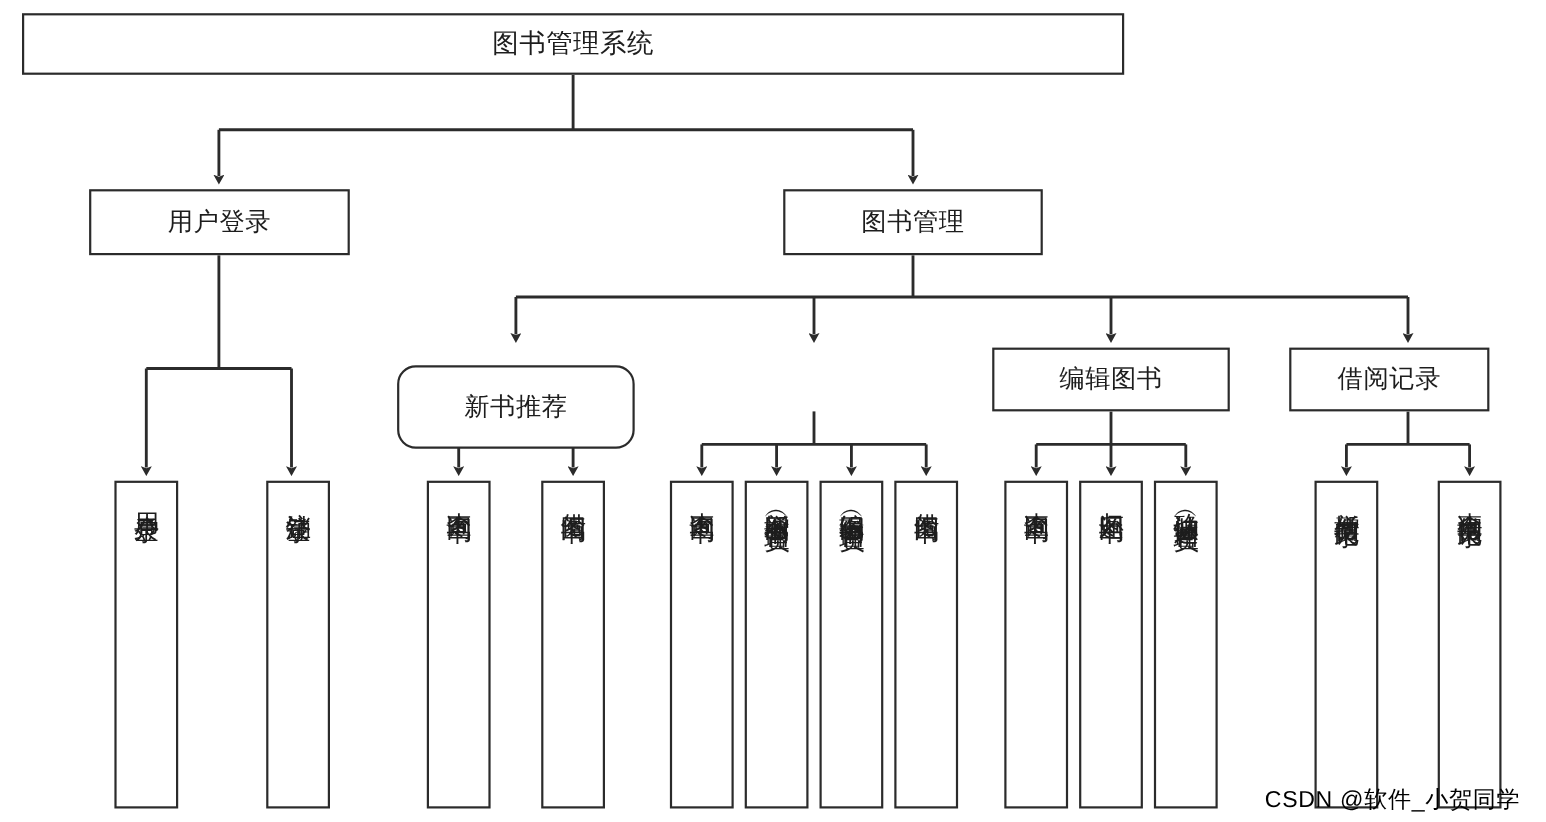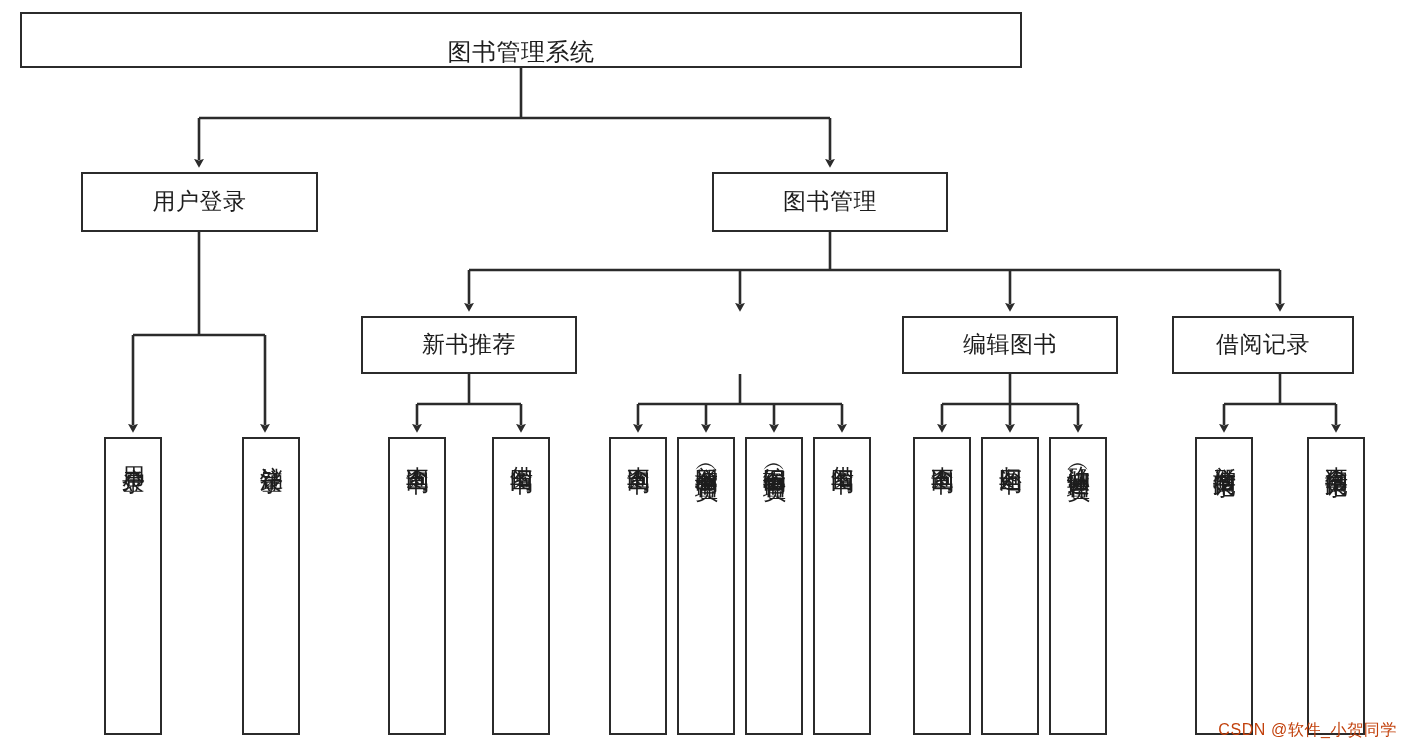--- a/index.html
+++ b/index.html
@@ -61,24 +61,24 @@
     line-height: 1.12;
     letter-spacing: 2px;
     white-space: nowrap;
     max-height: 285px;
   }
   .node.leaf.tall .label {
     max-height: 286px;
   }
   #watermark {
     position: absolute;
-    right: 8px;
+    right: 23px;
     bottom: 6px;
-    font-size: 16px;
-    color: #c2410c;
+    font-size: 21px;
+    color: #000000;
     letter-spacing: 0.6px;
     z-index: 5;
     white-space: nowrap;
   }
 </style>
 </head>
 <body>
 
 <div id="canvas">
 
@@ -128,32 +128,32 @@
       <path d="M1010,404 L1010,425" marker-end="url(#arrow)"></path>
       <path d="M1078,404 L1078,425" marker-end="url(#arrow)"></path>
 
       <path d="M1280,374 L1280,404"></path>
       <path d="M1224,404 L1336,404"></path>
       <path d="M1224,404 L1224,425" marker-end="url(#arrow)"></path>
       <path d="M1336,404 L1336,425" marker-end="url(#arrow)"></path>
     </g>
   </svg>
 
-  <div class="node horiz root" style="left:20px; top:12px; width:1002px; height:56px;align-items:flex-end;">
+  <div class="node horiz root" style="left:20px; top:12px; width:1002px; height:56px;">
     <span class="label">图书管理系统</span>
   </div>
 
   <div class="node horiz" style="left:81px; top:172px; width:237px; height:60px;">
     <span class="label">用户登录</span>
   </div>
   <div class="node horiz" style="left:712px; top:172px; width:236px; height:60px;align-items:center;">
     <span class="label">图书管理</span>
   </div>
 
-  <div class="node horiz" style="left:361px; top:316px; width:216px; height:58px;">
+  <div class="node horiz" style="left:361px; top:332px; width:216px; height:76px;border-radius:17px;">
     <span class="label">新书推荐</span>
   </div>
   <div class="node horiz" style="left:902px; top:316px; width:216px; height:58px;">
     <span class="label">编辑图书</span>
   </div>
   <div class="node horiz" style="left:1172px; top:316px; width:182px; height:58px;">
     <span class="label">借阅记录</span>
   </div>
 
   <div class="node leaf" style="left:104px; top:437px; width:58px; height:298px;">

